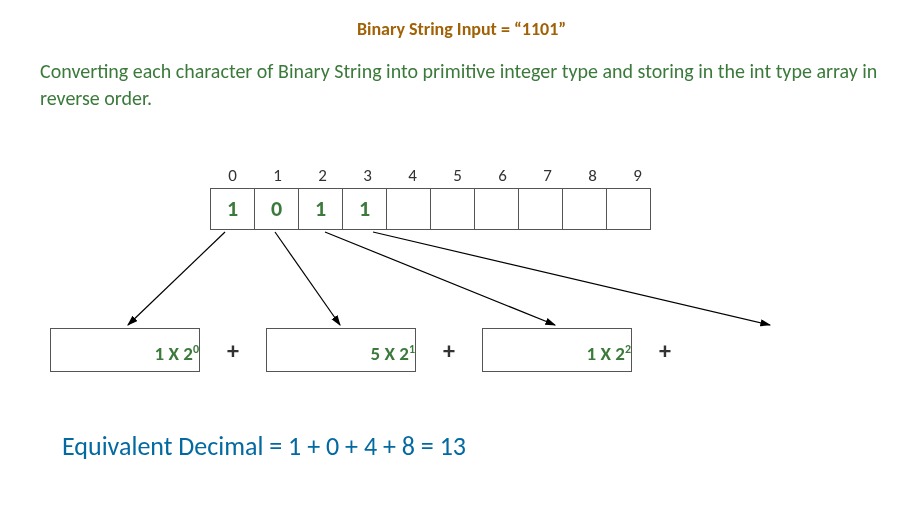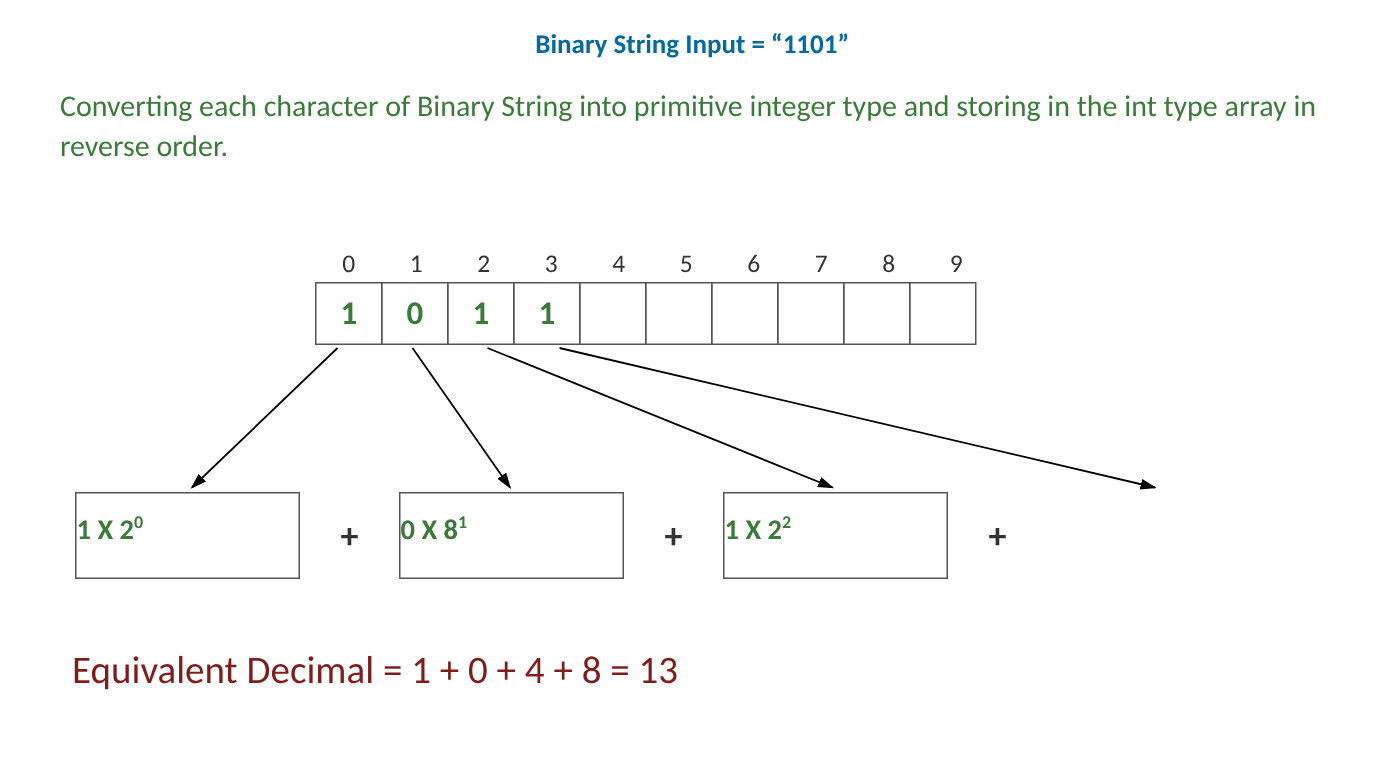--- a/index.html
+++ b/index.html
@@ -13,21 +13,21 @@
     position: relative;
   }
   .title {
     position: absolute;
     top: 18px;
     left: 0;
     width: 923px;
     text-align: center;
     font-weight: bold;
     font-size: 18px;
-    color: #0369a1;
+    color: #a16207;
   }
   .desc {
     position: absolute;
     top: 58px;
     left: 40px;
     width: 840px;
     font-size: 20px;
     color: #3b7a3b;
     line-height: 1.35;
   }
@@ -63,42 +63,42 @@
   .cell:first-child { margin-left: 0; }
   .term-row {
     position: absolute;
     top: 328px;
     left: 50px;
     display: flex;
     align-items: center;
   }
   .term {
     width: 150px;
-    height: 58px;
+    height: 44px;
     border: 1.5px solid #555;
-    text-align: left;
+    text-align: right;
     line-height: 40px;
     font-weight: bold;
     font-size: 19px;
     color: #3b7a3b;
   }
   .term sup { font-size: 12px; }
   .plus {
     width: 66px;
     text-align: center;
     font-weight: bold;
     font-size: 24px;
     color: #333;
   }
   .result {
     position: absolute;
     top: 430px;
-    left: 48px;
+    left: 62px;
     font-size: 26px;
-    color: #7f1d1d;
+    color: #0369a1;
   }
   svg.arrows {
     position: absolute;
     top: 0;
     left: 0;
     pointer-events: none;
   }
 </style>
 </head>
 <body>
@@ -140,19 +140,19 @@
   </defs>
   <line x1="225" y1="232" x2="128" y2="325" stroke="#000" stroke-width="1.2" marker-end="url(#ah)"></line>
   <line x1="275" y1="232" x2="340" y2="325" stroke="#000" stroke-width="1.2" marker-end="url(#ah)"></line>
   <line x1="325" y1="232" x2="555" y2="325" stroke="#000" stroke-width="1.2" marker-end="url(#ah)"></line>
   <line x1="373" y1="232" x2="770" y2="325" stroke="#000" stroke-width="1.2" marker-end="url(#ah)"></line>
 </svg>
 
 <div class="term-row">
   <div class="term"><span>1 X 2</span><sup>0</sup></div>
   <div class="plus">+</div>
-  <div class="term"><span>0 X 8</span><sup>1</sup></div>
+  <div class="term"><span>5 X 2</span><sup>1</sup></div>
   <div class="plus">+</div>
   <div class="term"><span>1 X 2</span><sup>2</sup></div>
   <div class="plus">+</div>
 </div>
 
 <div class="result">Equivalent Decimal = 1 + 0 + 4 + 8 = 13</div>
 
 </body></html>

